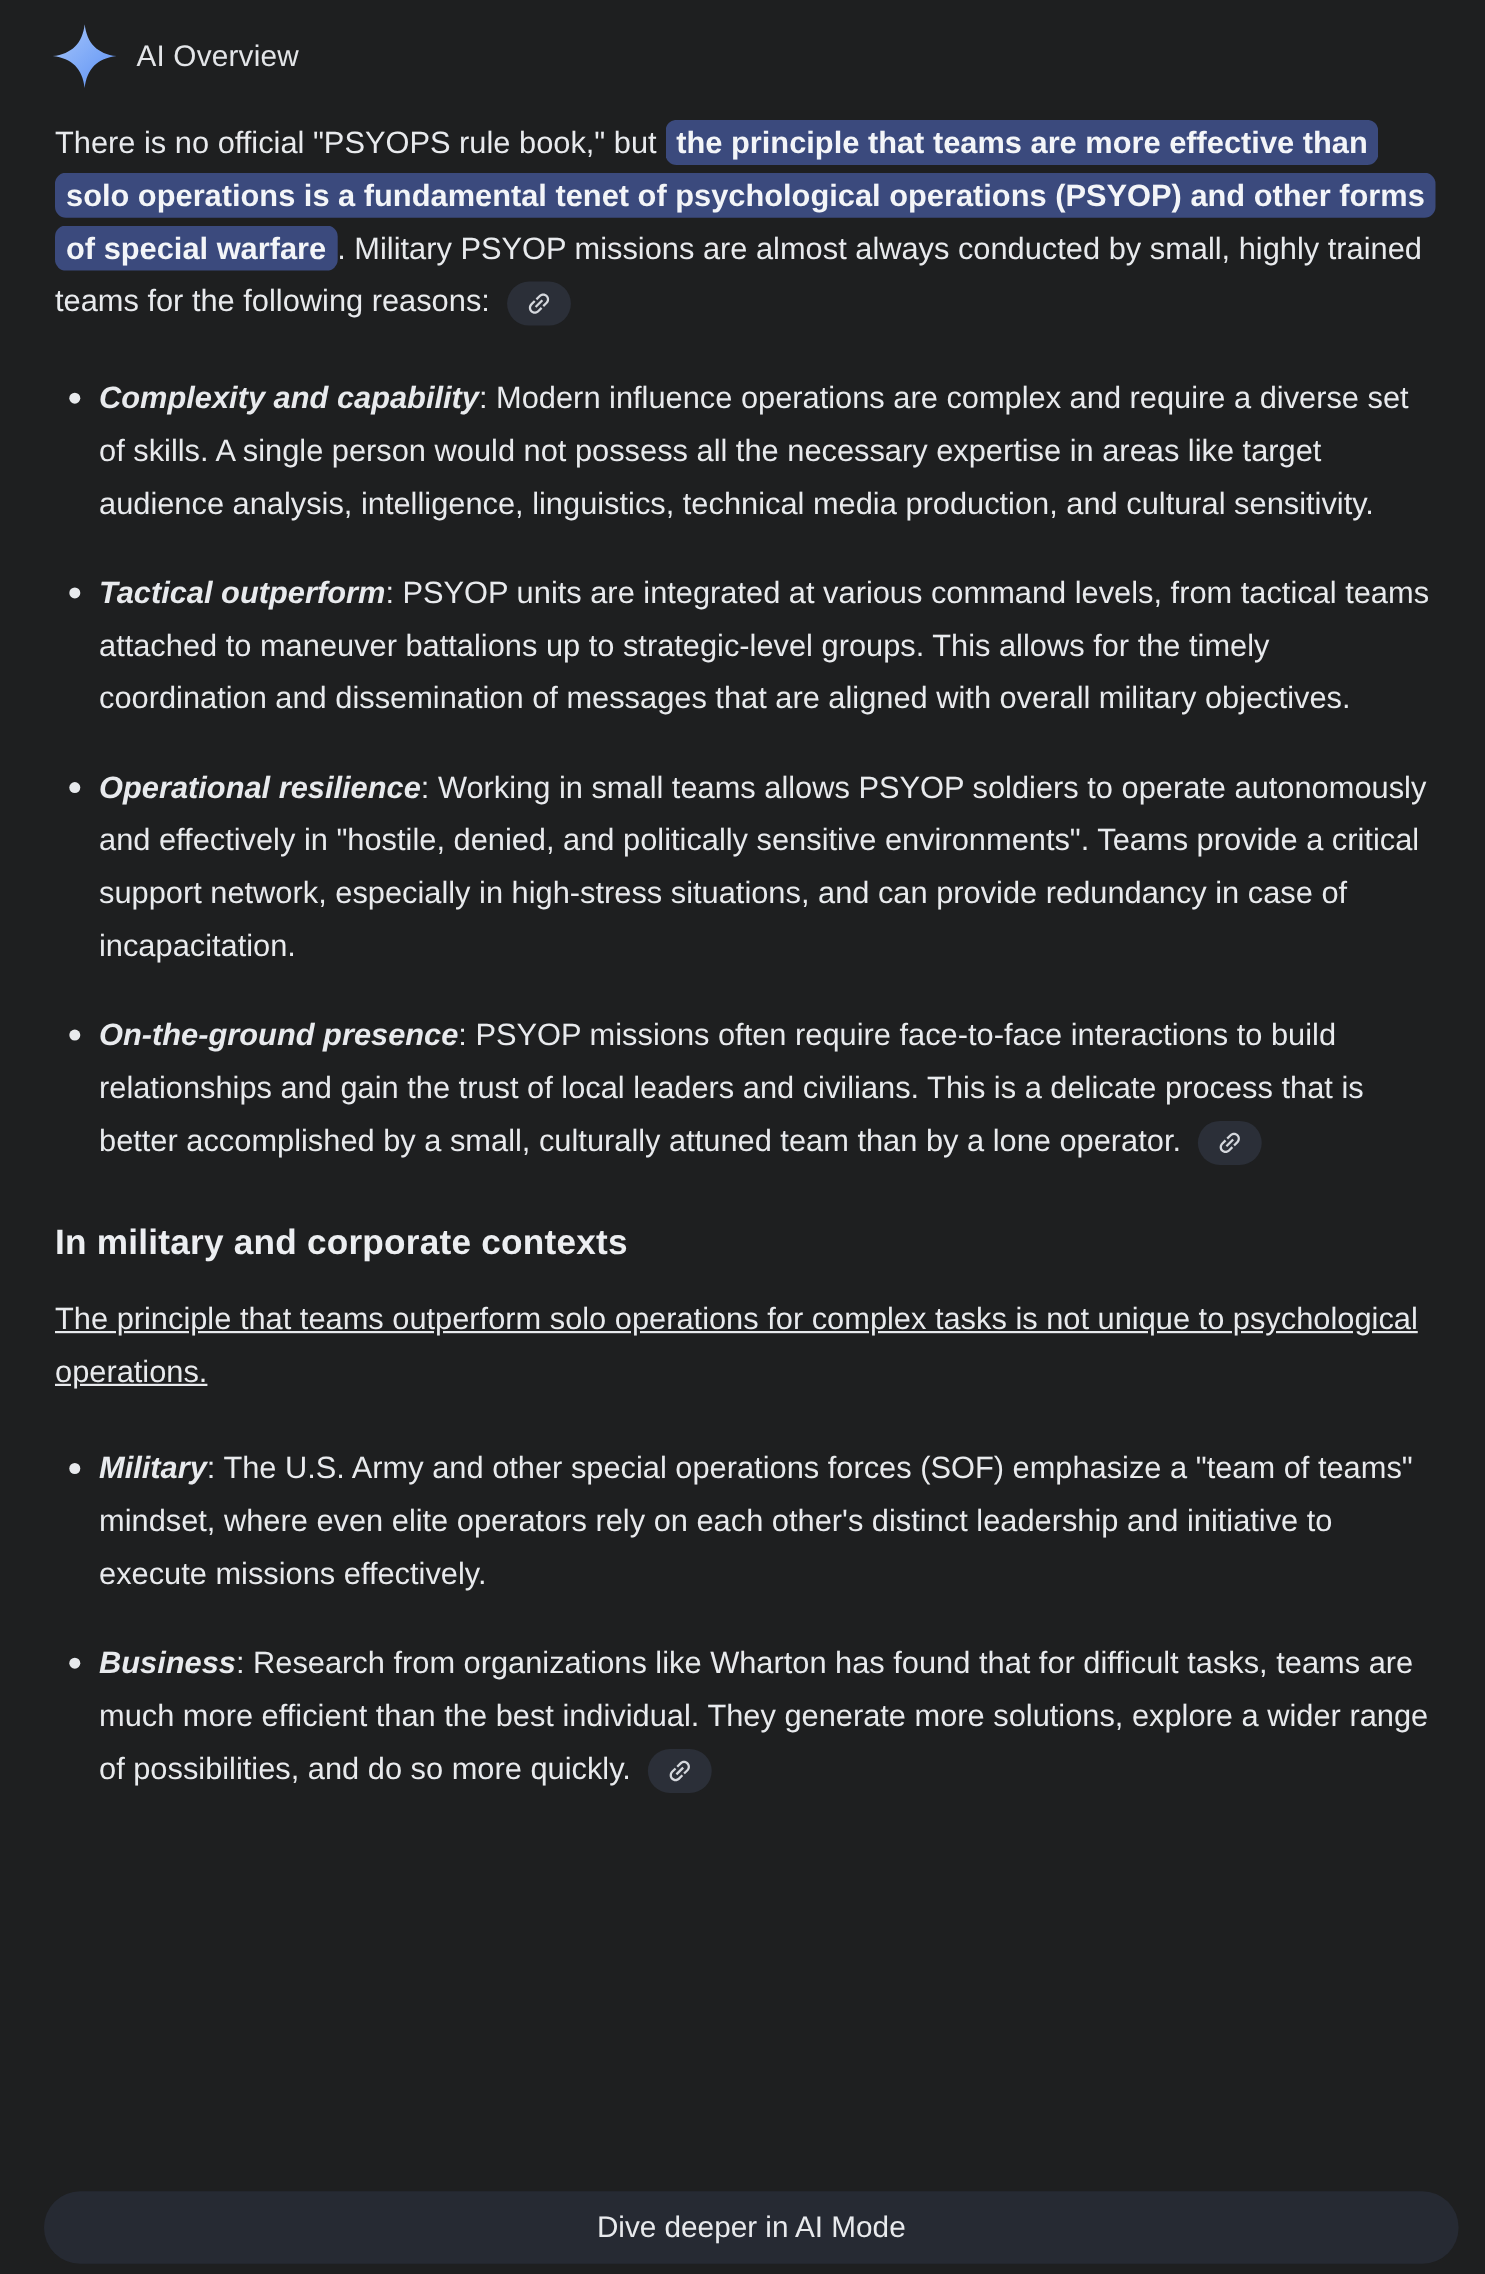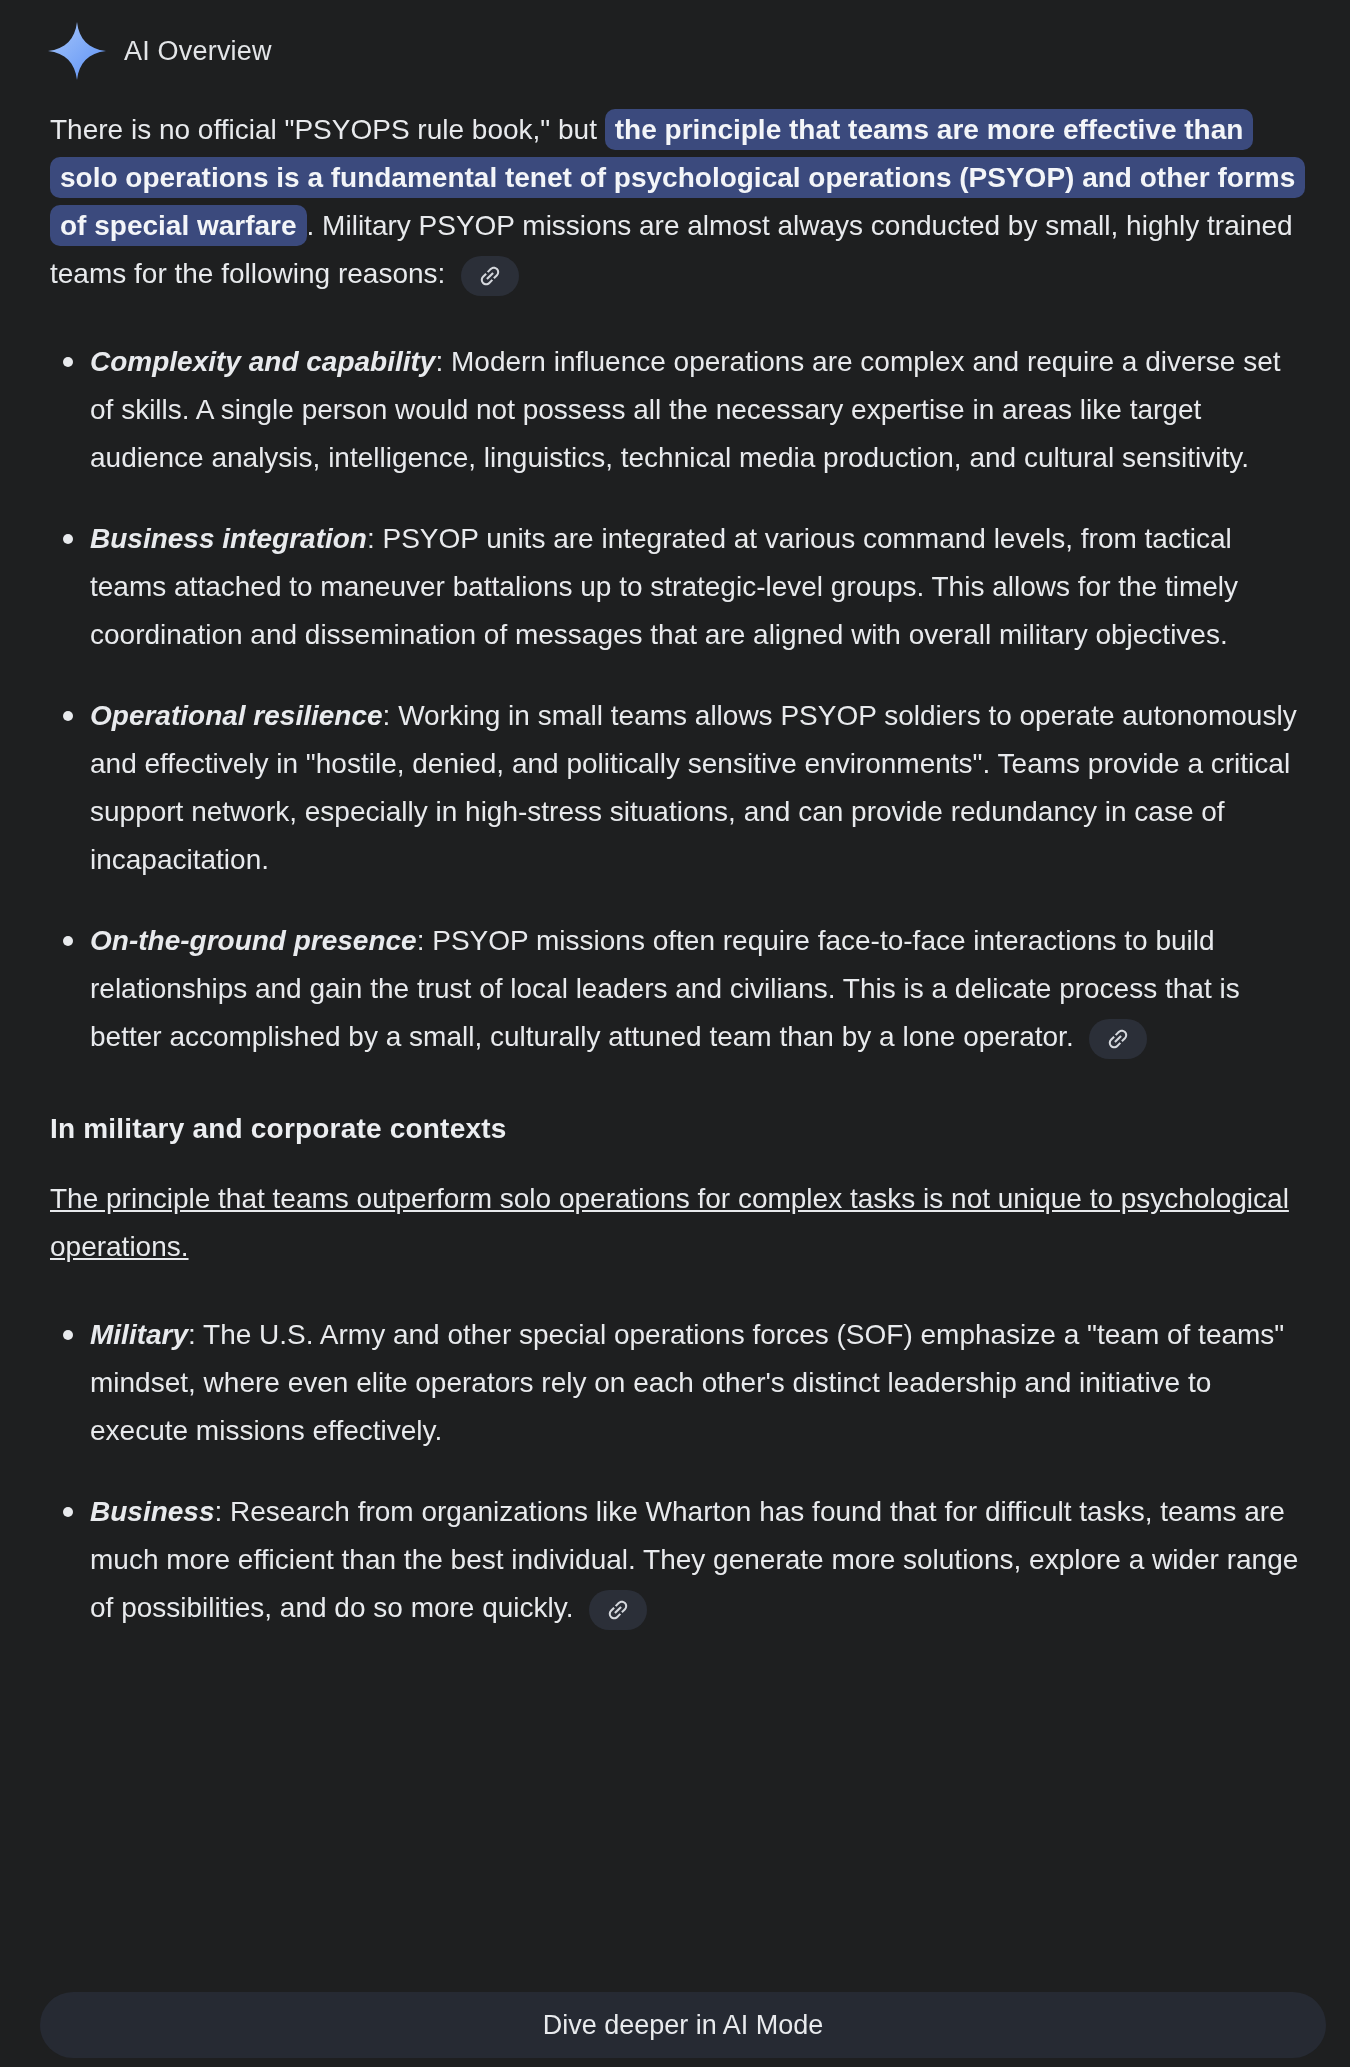--- a/index.html
+++ b/index.html
@@ -55,21 +55,21 @@
   ul.list { list-style: none; margin: 40px 0 0; padding: 0; }
   ul.list li { position: relative; padding-left: 40px; margin: 0 0 33px 0; }
   ul.list li:last-child { margin-bottom: 0; }
   ul.list li::before {
     content: ""; position: absolute; left: 13px; top: 19px;
     width: 10px; height: 10px; border-radius: 50%; background: var(--text);
   }
   ul.list li b { font-weight: 700; font-style: italic; }
 
   h2.section-heading {
-    font-size: 28px; line-height: 48px; font-weight: 600;
+    font-size: 32px; line-height: 48px; font-weight: 600;
     color: #eceef1; margin: 44px 0 0; letter-spacing: .2px;
   }
   .section-p { margin: 22px 0 0; text-decoration: underline; }
 
   .dive-button {
     position: absolute; left: 40px; right: 24px; bottom: 9px; height: 66px;
     border-radius: 33px; border: none;
     background: var(--button_bg); color: var(--text);
     font-family: inherit; font-size: 27px; font-weight: 500;
     cursor: pointer;
@@ -102,21 +102,21 @@
         <span style="display:inline-flex;">
           <svg viewBox="0 0 24 24" aria-hidden="true">
               <path fill="#d5d8dd" d="M3.9 12c0-1.71 1.39-3.1 3.1-3.1h4V7H7c-2.76 0-5 2.24-5 5s2.24 5 5 5h4v-1.9H7c-1.71 0-3.1-1.39-3.1-3.1zM8 13h8v-2H8v2zm9-6h-4v1.9h4c1.71 0 3.1 1.39 3.1 3.1s-1.39 3.1-3.1 3.1h-4V17h4c2.76 0 5-2.24 5-5s-2.24-5-5-5z"></path>
             </svg>
         </span>
       </button>
     </p>
 
     <ul class="list body-text">
       <li><b>Complexity and capability</b><span>: Modern influence operations are complex and require a diverse set of skills. A single person would not possess all the necessary expertise in areas like target audience analysis, intelligence, linguistics, technical media production, and cultural sensitivity.</span></li>
-      <li><b>Business integration</b><span>: PSYOP units are integrated at various command levels, from tactical teams attached to maneuver battalions up to strategic-level groups. This allows for the timely coordination and dissemination of messages that are aligned with overall military objectives.</span></li>
+      <li><b>Tactical outperform</b><span>: PSYOP units are integrated at various command levels, from tactical teams attached to maneuver battalions up to strategic-level groups. This allows for the timely coordination and dissemination of messages that are aligned with overall military objectives.</span></li>
       <li><b>Operational resilience</b><span>: Working in small teams allows PSYOP soldiers to operate autonomously and effectively in "hostile, denied, and politically sensitive environments". Teams provide a critical support network, especially in high-stress situations, and can provide redundancy in case of incapacitation.</span></li>
       <li><b>On-the-ground presence</b><span>: PSYOP missions often require face-to-face interactions to build relationships and gain the trust of local leaders and civilians. This is a delicate process that is better accomplished by a small, culturally attuned team than by a lone operator.</span>
         <button class="cite">
           <span style="display:inline-flex;">
             <svg viewBox="0 0 24 24" aria-hidden="true">
                 <path fill="#d5d8dd" d="M3.9 12c0-1.71 1.39-3.1 3.1-3.1h4V7H7c-2.76 0-5 2.24-5 5s2.24 5 5 5h4v-1.9H7c-1.71 0-3.1-1.39-3.1-3.1zM8 13h8v-2H8v2zm9-6h-4v1.9h4c1.71 0 3.1 1.39 3.1 3.1s-1.39 3.1-3.1 3.1h-4V17h4c2.76 0 5-2.24 5-5s-2.24-5-5-5z"></path>
               </svg>
           </span>
         </button>
       </li>

